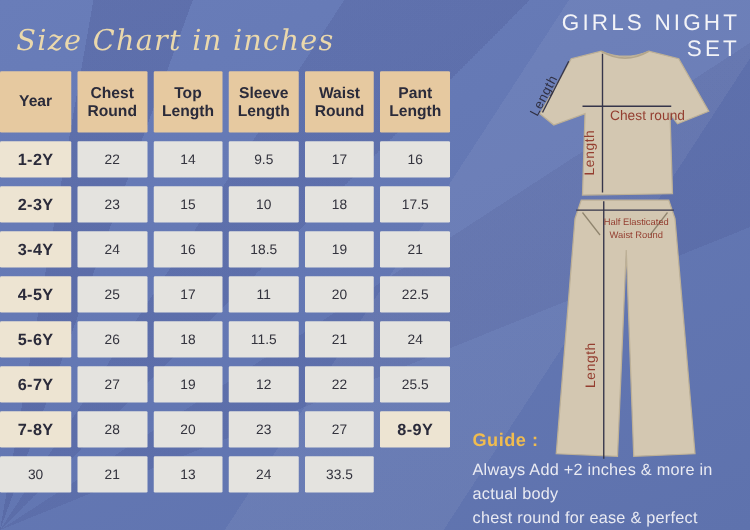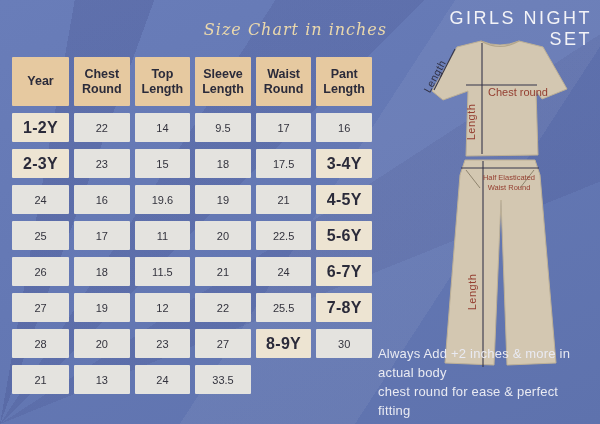--- a/index.html
+++ b/index.html
@@ -20,43 +20,43 @@
         rgba(43,47,108,0) 0deg 10deg,
         rgba(43,47,108,0.16) 10deg 20deg,
         rgba(43,47,108,0) 20deg 33deg,
         rgba(43,47,108,0.13) 33deg 45deg,
         rgba(43,47,108,0) 45deg 57deg,
         rgba(43,47,108,0.11) 57deg 68deg,
         rgba(43,47,108,0) 68deg 360deg);
   }
 
   .chart-title {
-    position:absolute; left:27px; top:20px; width:360px;
-    text-align:right;
+    position:absolute; left:13px; top:20px; width:360px;
+    text-align:left;
     font-family:"DejaVu Serif", serif; font-style:italic;
-    font-size:16px; color:#ead8ac; font-weight:500; letter-spacing:1px;
+    font-size:23px; color:#ead8ac; font-weight:500; letter-spacing:1px;
   }
 
   .size-table {
-    position:absolute; left:12px; top:57px; width:360px;
+    position:absolute; left:0; top:57px; width:360px;
     display:grid;
     grid-template-columns:57px repeat(5, 1fr);
     grid-template-rows:49px repeat(8, 29px);
     column-gap:5px; row-gap:7px;
   }
   .cell {
     display:flex; align-items:center; justify-content:center;
     text-align:center; border-radius:1px; color:#2b2b3a;
   }
   .cell.header {
     background:#e6c9a0; font-weight:700; font-size:12.5px; line-height:1.18;
     padding:0 4px;
   }
   .cell.year {
-    background:#ede4d2; font-weight:700; font-size:16px; letter-spacing:.3px;
+    background:#ede4d2; font-weight:700; font-size:13px; letter-spacing:.3px;
   }
   .cell.value {
     background:#e4e3df; font-size:11px; font-weight:500; color:#33333d;
   }
 
   .product-title {
     position:absolute; left:414px; top:8px; width:178px;
     text-align:right; font-size:18px; font-weight:500;
     letter-spacing:2.5px; color:#f3f3f7;
   }
@@ -84,26 +84,27 @@
       <div class="cell header">Pant Length</div>
       <div class="cell year">1-2Y</div>
       <div class="cell value">22</div>
       <div class="cell value">14</div>
       <div class="cell value">9.5</div>
       <div class="cell value">17</div>
       <div class="cell value">16</div>
       <div class="cell year">2-3Y</div>
       <div class="cell value">23</div>
       <div class="cell value">15</div>
+      <div class="cell value">10</div>
       <div class="cell value">18</div>
       <div class="cell value">17.5</div>
       <div class="cell year">3-4Y</div>
       <div class="cell value">24</div>
       <div class="cell value">16</div>
-      <div class="cell value">19.6</div>
+      <div class="cell value">18.5</div>
       <div class="cell value">19</div>
       <div class="cell value">21</div>
       <div class="cell year">4-5Y</div>
       <div class="cell value">25</div>
       <div class="cell value">17</div>
       <div class="cell value">11</div>
       <div class="cell value">20</div>
       <div class="cell value">22.5</div>
       <div class="cell year">5-6Y</div>
       <div class="cell value">26</div>
@@ -148,16 +149,17 @@
     <line x1="41" y1="134" x2="119" y2="134" stroke="#35354a" stroke-width="1"></line>
     <path d="M 46 136 L 60 154" fill="none" stroke="#8f846e" stroke-width="1"></path>
     <path d="M 114 136 L 100 154" fill="none" stroke="#8f846e" stroke-width="1"></path>
     <line x1="63" y1="127" x2="63" y2="333" stroke="#35354a" stroke-width="1.1"></line>
     <text x="89" y="146" text-anchor="middle" font-size="7.5" fill="#943e30">Half Elasticated</text>
     <text x="89" y="156" text-anchor="middle" font-size="7.5" fill="#943e30">Waist Round</text>
     <text x="56" y="258" transform="rotate(-90 56 258)" text-anchor="middle" font-size="11" fill="#943e30" letter-spacing="0.5">Length</text>
   </svg>
 
   <div class="guide">
+    <div class="guide-heading">Guide :</div>
     <div class="guide-line">Always Add +2 inches &amp; more in actual body</div>
     <div class="guide-line">chest round for ease &amp; perfect fitting</div>
   </div>
 </div>
 
 </body></html>

